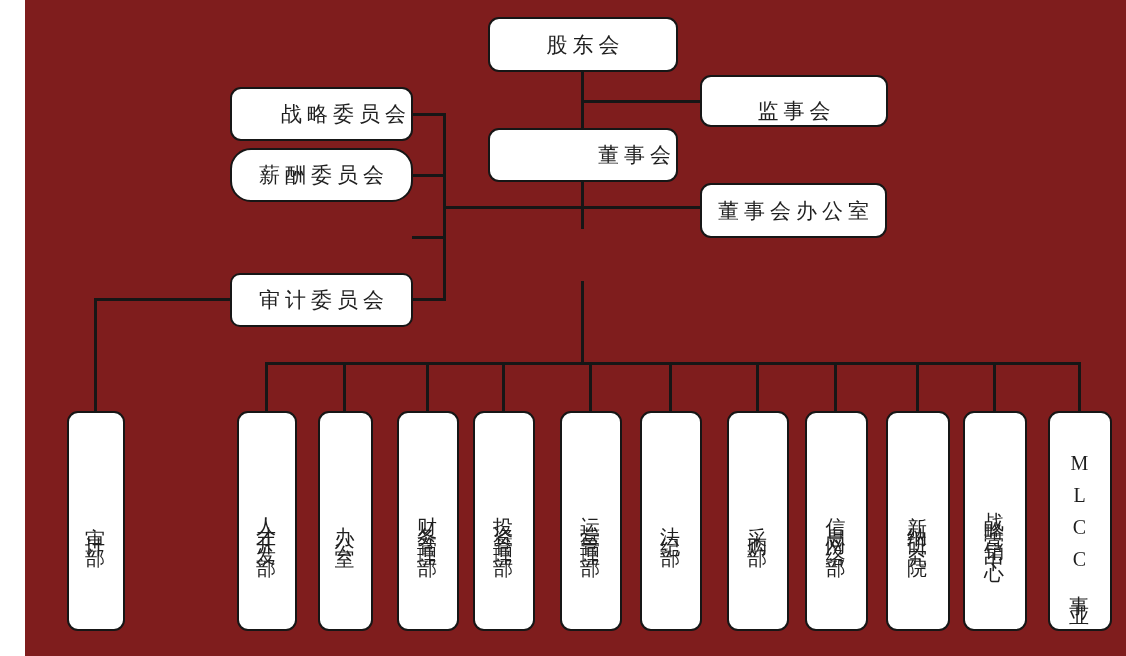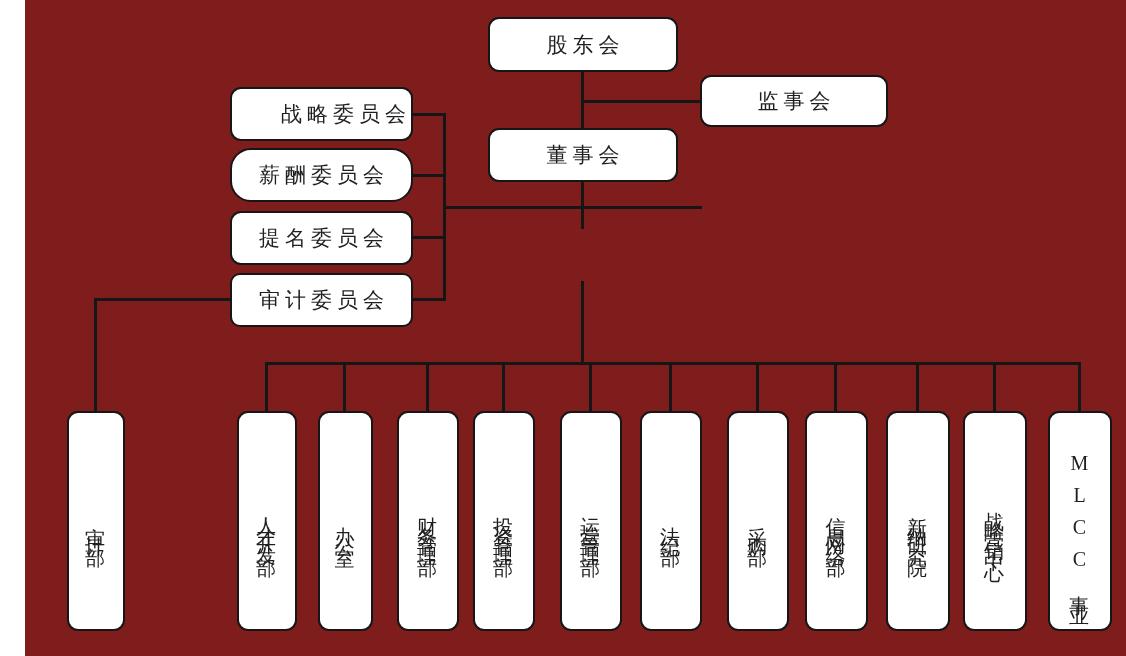--- a/index.html
+++ b/index.html
@@ -78,38 +78,38 @@
   <div class="line" style="left:731px; top:362px; width:3px; height:50px;"></div>
   <div class="line" style="left:809px; top:362px; width:3px; height:50px;"></div>
   <div class="line" style="left:891px; top:362px; width:3px; height:50px;"></div>
   <div class="line" style="left:968px; top:362px; width:3px; height:50px;"></div>
   <div class="line" style="left:1053px; top:362px; width:3px; height:50px;"></div>
 
   <div class="box h-box" style="left:463px; top:17px; width:190px; height:55px;">
     <span>股东会</span>
   </div>
 
-  <div class="box h-box" style="left:675px; top:75px; width:188px; height:52px;">
+  <div class="box h-box" style="left:675px; top:75px; width:188px; height:52px;align-items:flex-end;">
     <span>监事会</span>
   </div>
 
-  <div class="box h-box" style="left:463px; top:128px; width:190px; height:54px;">
+  <div class="box h-box" style="left:463px; top:128px; width:190px; height:54px;justify-content:flex-end;">
     <span>董事会</span>
   </div>
 
+  <div class="box h-box" style="left:675px; top:183px; width:187px; height:55px;">
+    <span>董事会办公室</span>
+  </div>
 
 
   <div class="box h-box" style="left:205px; top:87px; width:183px; height:54px;justify-content:flex-end;">
     <span>战略委员会</span>
   </div>
   <div class="box h-box" style="left:205px; top:148px; width:183px; height:54px;border-radius:21px;">
     <span>薪酬委员会</span>
-  </div>
-  <div class="box h-box" style="left:205px; top:211px; width:183px; height:54px;">
-    <span>提名委员会</span>
   </div>
   <div class="box h-box" style="left:205px; top:273px; width:183px; height:54px;border-radius:10px;">
     <span>审计委员会</span>
   </div>
 
   <div class="box v-box" style="left:42px; top:411px; width:58px; height:220px;">
     <span>审计部</span>
   </div>
   <div class="box v-box" style="left:212px; top:411px; width:60px; height:220px;">
     <span>人才开发部</span>

